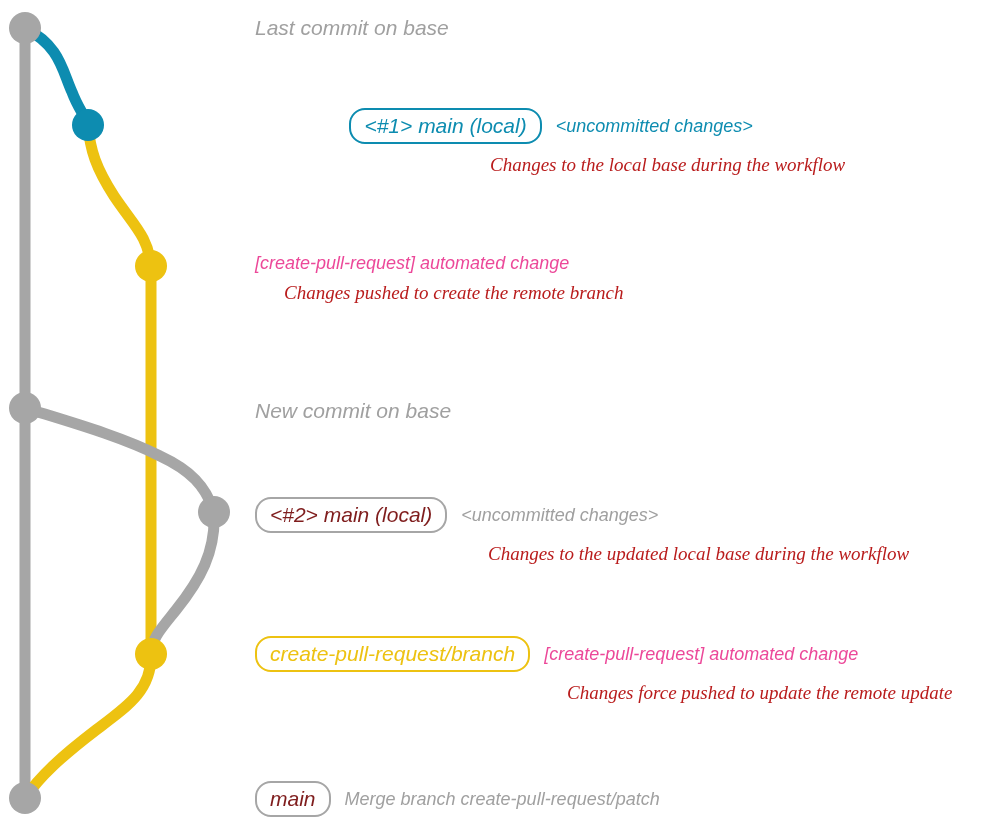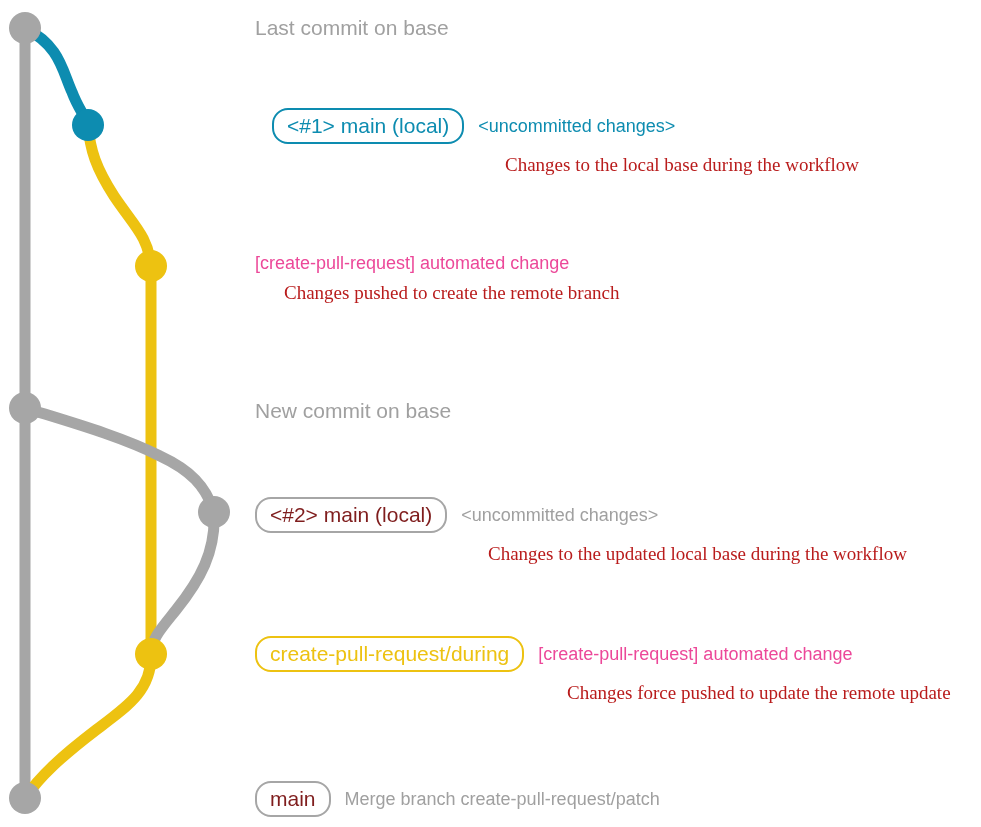--- a/index.html
+++ b/index.html
@@ -23,20 +23,21 @@
     width: 981px;
     height: 827px;
   }
 
   .layer {
     position: absolute;
     left: 0;
     top: 0;
     width: 981px;
     height: 827px;
+    font-style: italic;
   }
 
   
   .entry {
     position: absolute;
     display: flex;
     align-items: flex-start;
     flex-direction: column;
   }
   .entry-line {
@@ -123,21 +124,21 @@
     <circle cx="214" cy="512" r="16" fill="#a6a6a6"></circle>
     <circle cx="151" cy="654" r="16" fill="#edc211"></circle>
     <circle cx="25" cy="798" r="16" fill="#a6a6a6"></circle>
   </g>
 </svg>
 
 <div class="layer">
 
   <div class="plainlabel gray" style="left:255px; top:17px;">Last commit on base</div>
 
-  <div class="entry" style="left:272px; top:108px;">
+  <div class="entry" style="left:257px; top:108px;align-items:center;">
     <div class="entry-line">
       <span class="badge blue">&lt;#1&gt; main (local)</span>
       <span class="gap"></span>
       <span class="headline blue">&lt;uncommitted changes&gt;</span>
     </div>
     <div class="subtext" style="margin-left:233px;">Changes to the local base during the workflow</div>
   </div>
 
   <div class="entry" style="left:255px; top:254px;">
     <div class="entry-line">
@@ -152,21 +153,21 @@
     <div class="entry-line">
       <span class="badge gray">&lt;#2&gt; main (local)</span>
       <span class="gap"></span>
       <span class="headline gray">&lt;uncommitted changes&gt;</span>
     </div>
     <div class="subtext" style="margin-left:233px;">Changes to the updated local base during the workflow</div>
   </div>
 
   <div class="entry" style="left:255px; top:636px;">
     <div class="entry-line">
-      <span class="badge yellow">create-pull-request/during</span>
+      <span class="badge yellow">create-pull-request/branch</span>
       <span class="gap"></span>
       <span class="headline yellow">[create-pull-request] automated change</span>
     </div>
     <div class="subtext" style="margin-left:312px;">Changes force pushed to update the remote update</div>
   </div>
 
   <div class="entry" style="left:255px; top:781px;">
     <div class="entry-line">
       <span class="badge gray">main</span>
       <span class="gap"></span>

